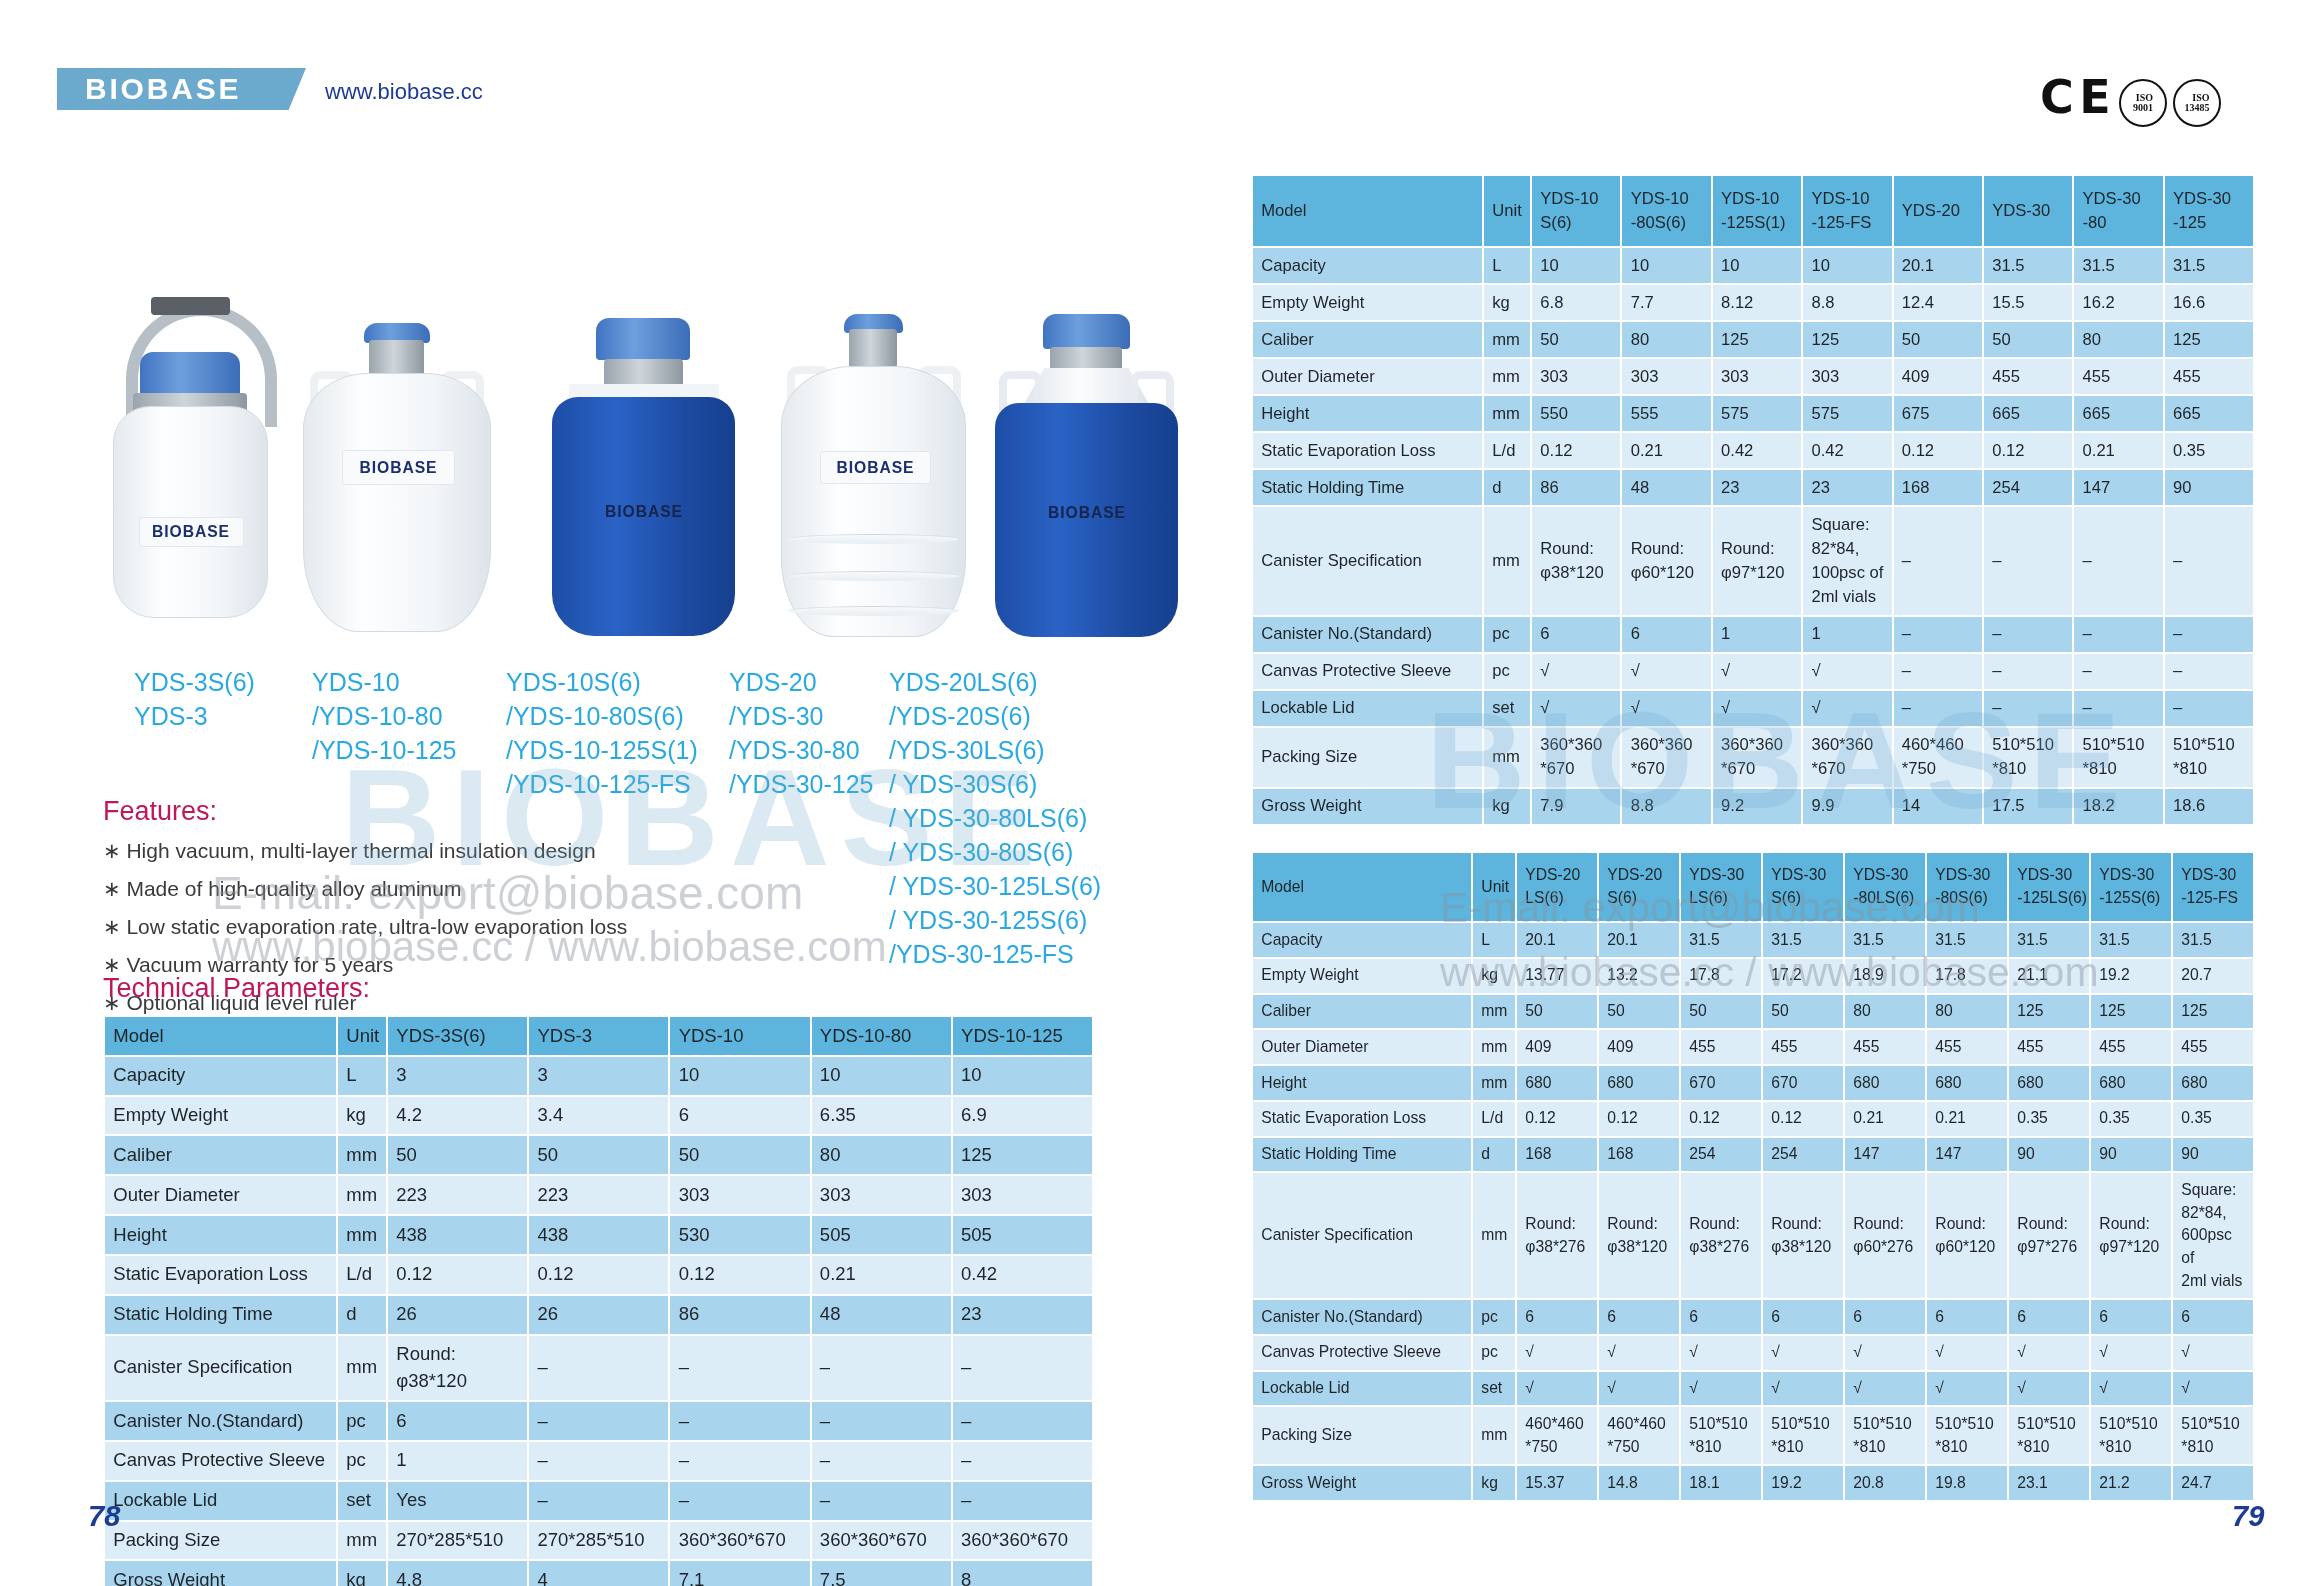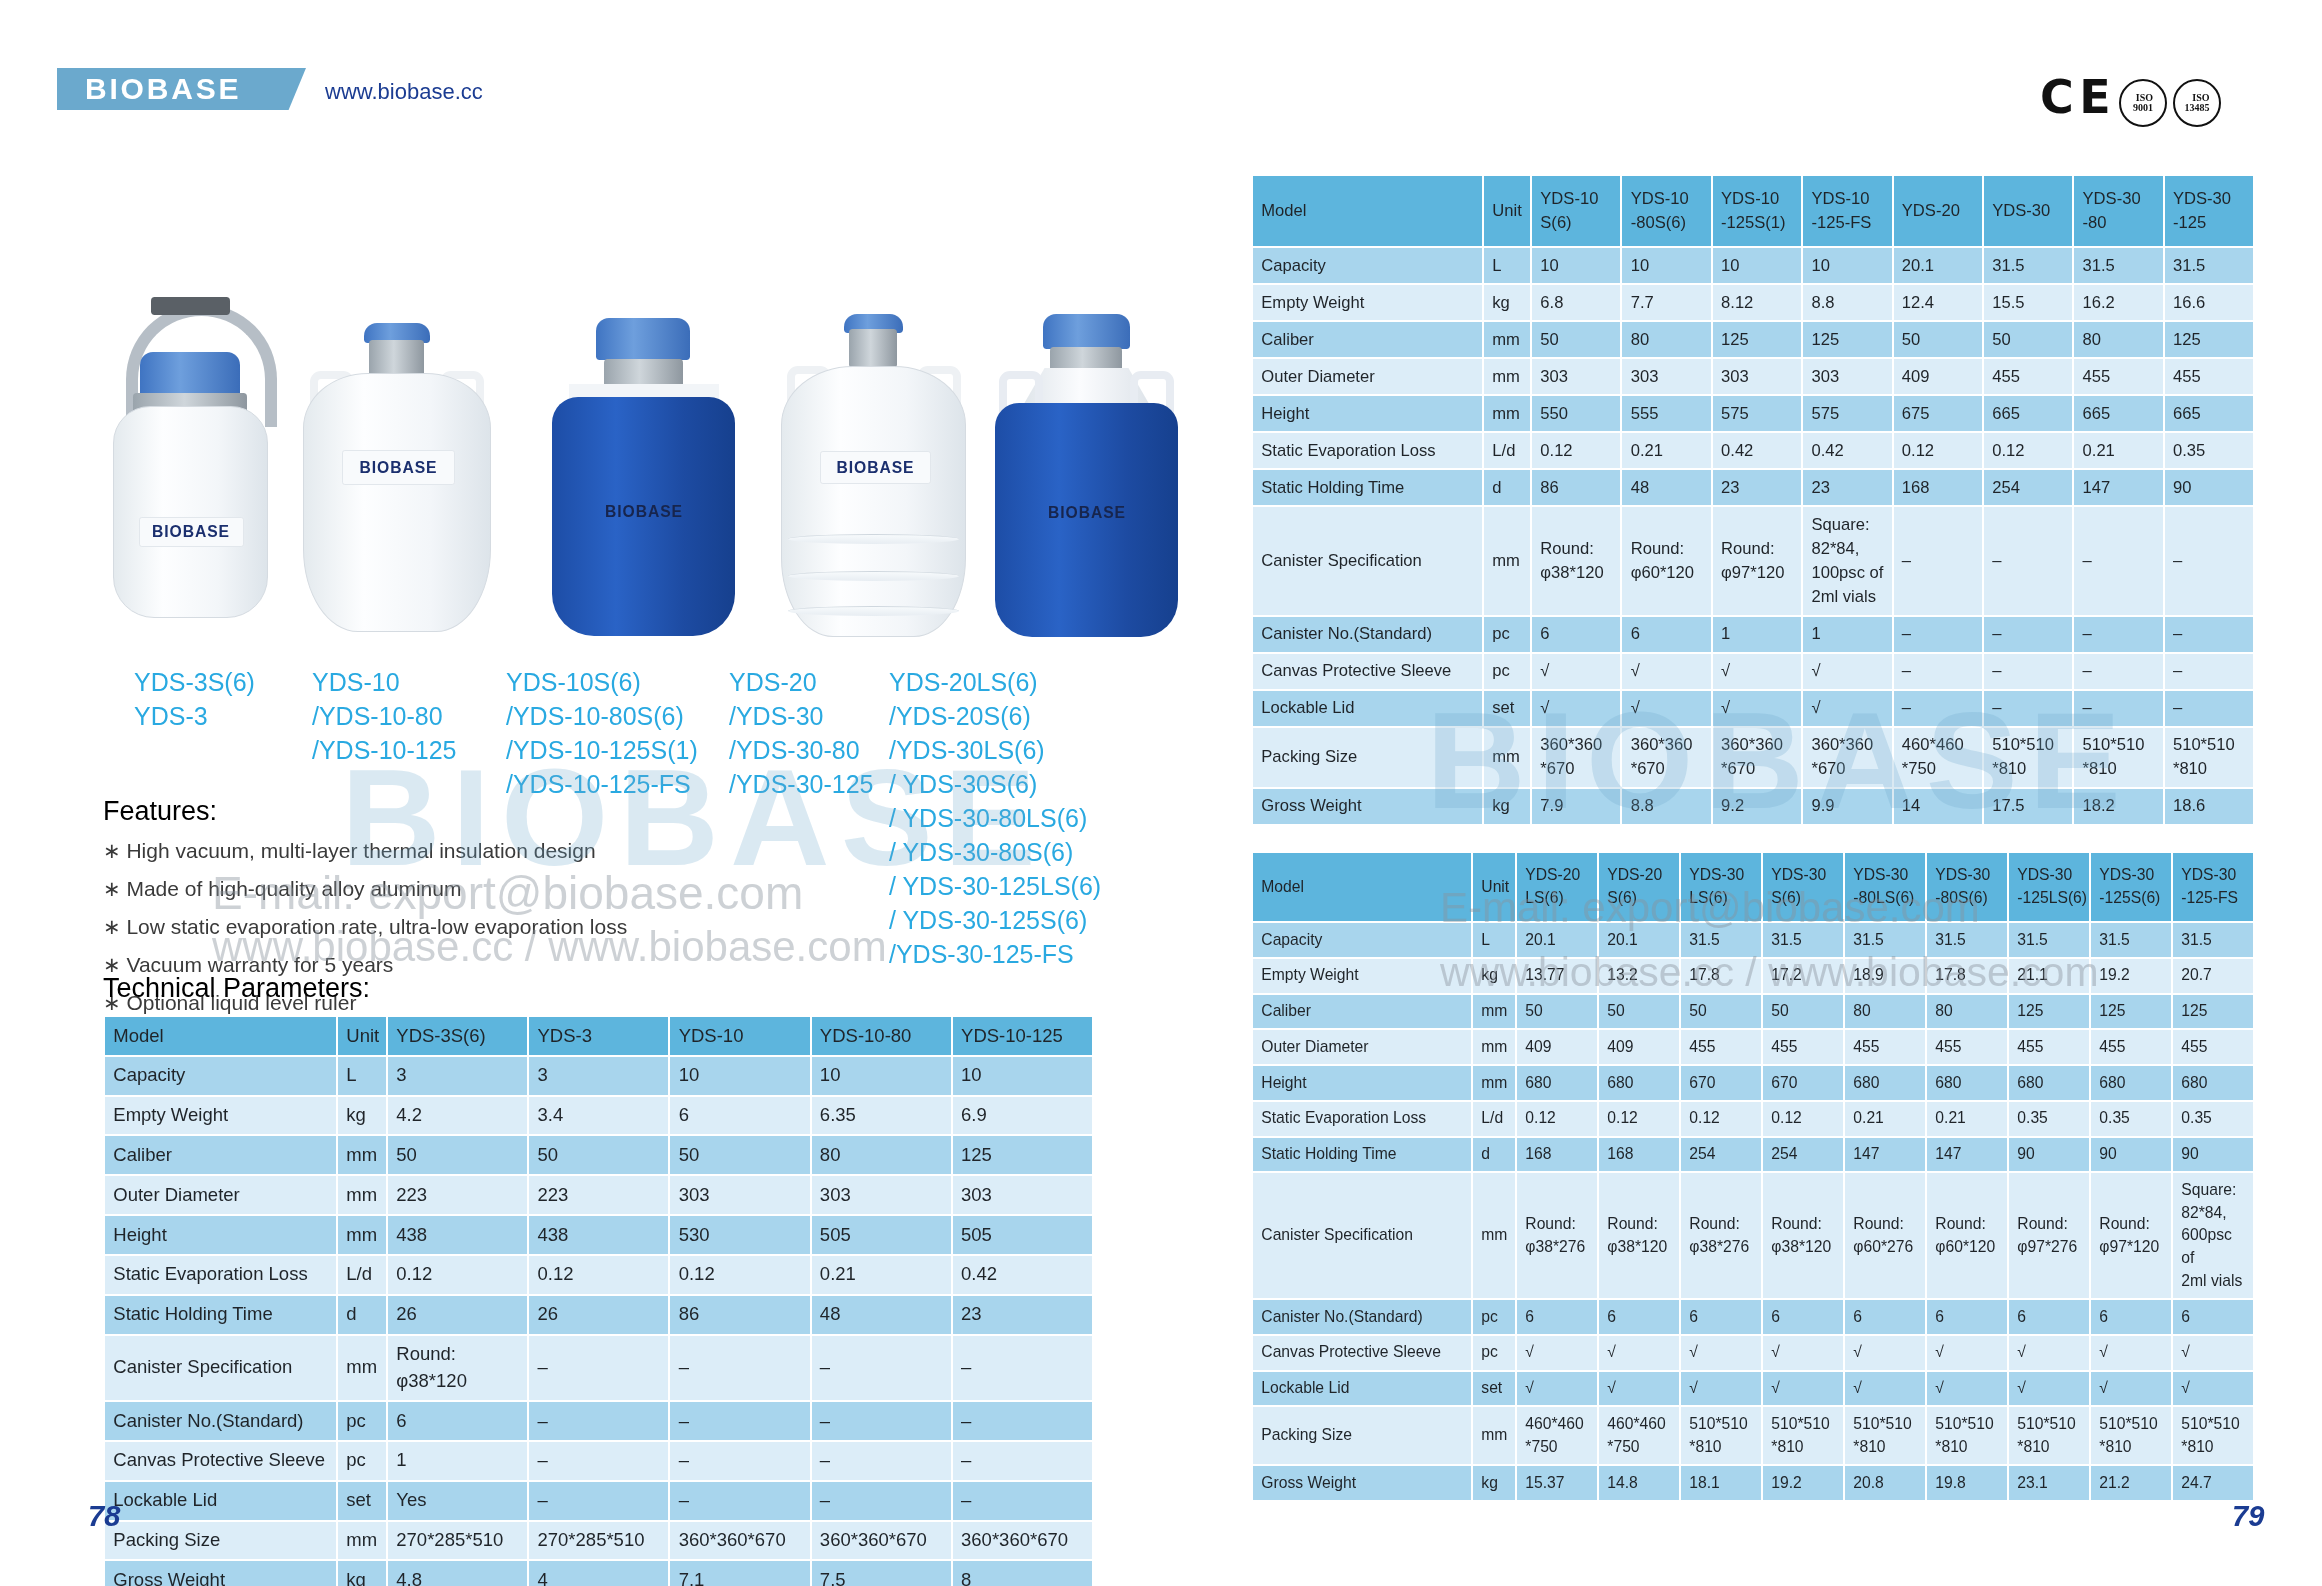--- a/index.html
+++ b/index.html
@@ -16,21 +16,21 @@
            letter-spacing:5.5px;font-family:"DejaVu Sans",sans-serif;}
   .iso-badge{position:absolute;top:79px;width:44px;height:44px;border:2.8px double #111;border-radius:50%;
              display:flex;align-items:center;justify-content:center;text-align:right;
              font-size:10px;font-weight:bold;line-height:1.05;white-space:pre-line;color:#111;
              font-family:"Liberation Serif",serif;}
   #iso1{left:2119px;} #iso2{left:2173px;}
 
   
   .page-title{position:absolute;left:103px;top:135px;font-size:32px;line-height:49px;color:#1b3c92;}
   .models-col{position:absolute;font-size:25px;line-height:34px;color:#29a9e1;}
-  .section-heading{position:absolute;font-size:27px;color:#000000;}
+  .section-heading{position:absolute;font-size:27px;color:#be185d;}
   .features-list{position:absolute;left:103px;top:832px;font-size:21px;line-height:38px;color:#3a3a3a;}
   .page-number{position:absolute;font-size:29px;font-weight:bold;font-style:italic;color:#1b3c92;}
 
   
   table.spec{position:absolute;border-collapse:separate;border-spacing:2.8px;table-layout:fixed;}
   table.spec th,table.spec td{white-space:pre-line;vertical-align:middle;text-align:left;
         font-weight:normal;color:#1f2429;padding:5.5px 5.5px 5.5px 8.3px;line-height:1.45;box-sizing:border-box;}
   table.spec thead th{background:#5db5dd;}
   table.spec tbody tr:nth-child(odd) td{background:#a8d5ed;}
   table.spec tbody tr:nth-child(even) td{background:#dcedf8;}

